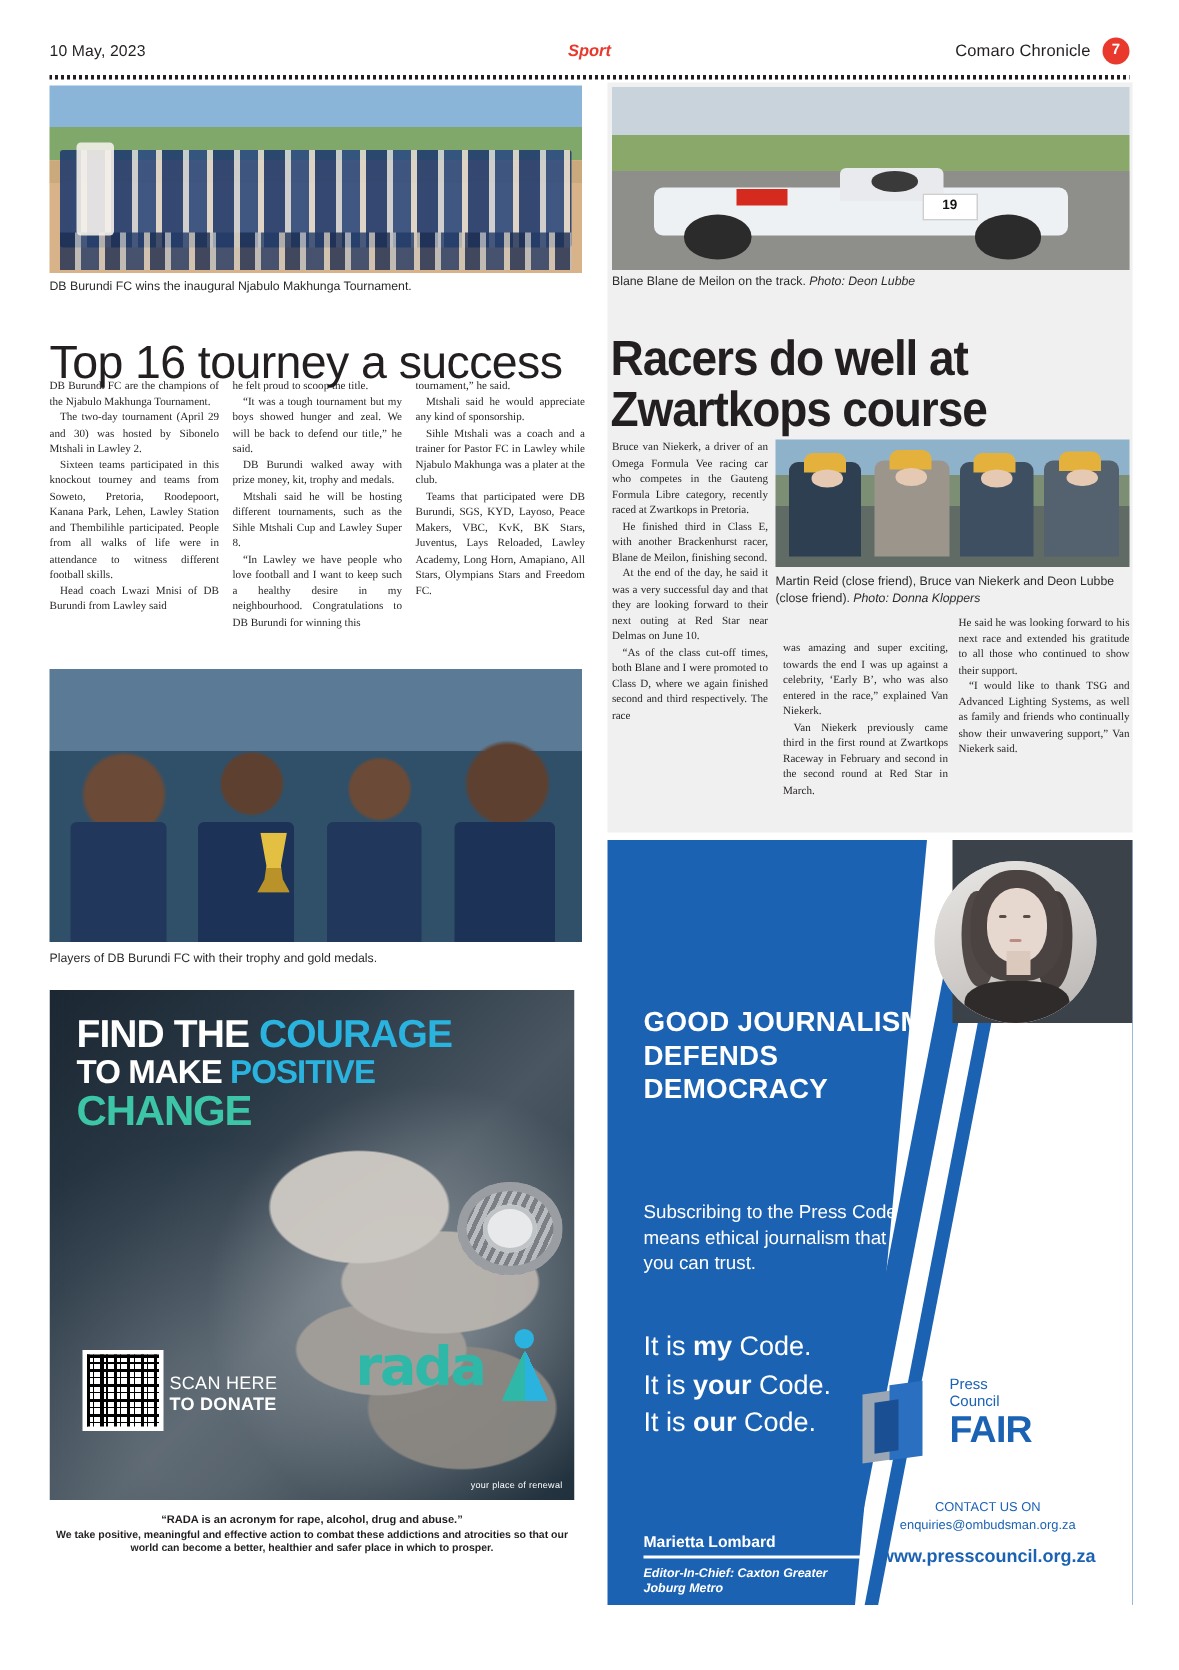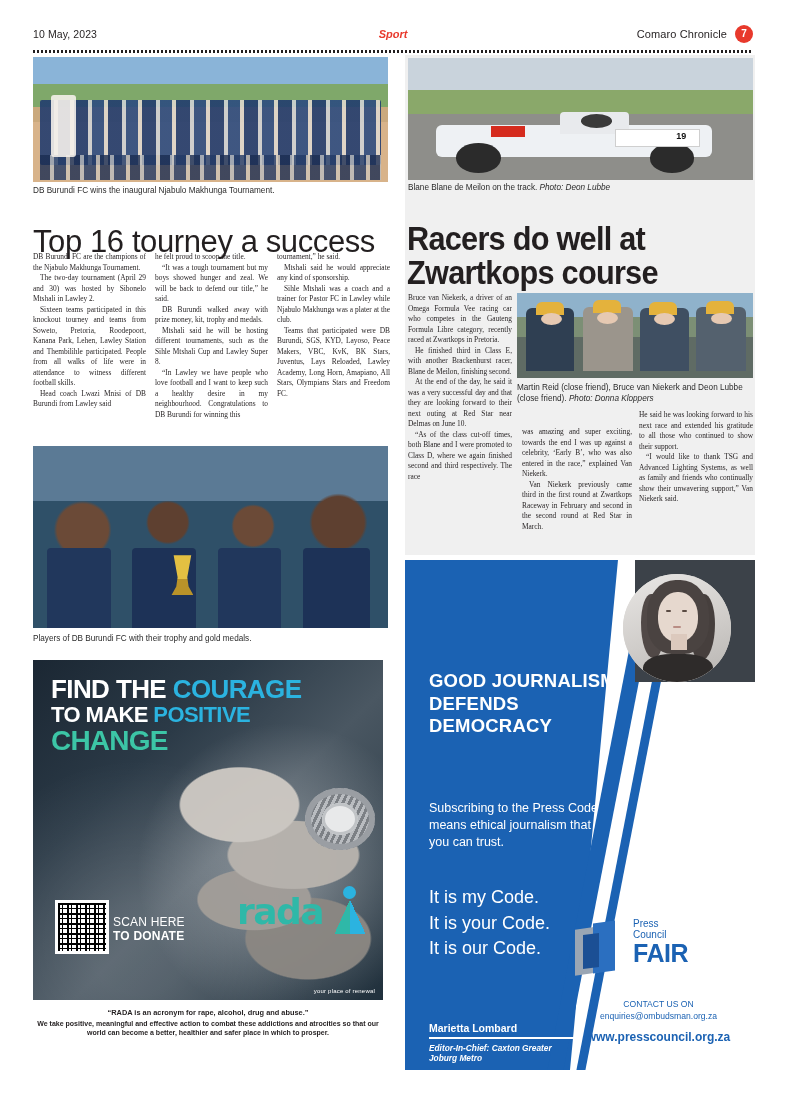--- a/index.html
+++ b/index.html
@@ -120,21 +120,21 @@
   .pt-eyeL{position:absolute;left:43px;top:36px;width:5px;height:2px;background:#5a4b43;border-radius:2px;}
   .pt-eyeR{position:absolute;left:59px;top:36px;width:5px;height:2px;background:#5a4b43;border-radius:2px;}
   .pt-mouth{position:absolute;left:50px;top:52px;width:8px;height:2px;background:#b98d84;border-radius:2px;}
 
   .pc-head{position:absolute;left:24px;top:110px;width:200px;color:#fff;font-weight:700;
     font-size:18.5px;line-height:1.22;letter-spacing:.2px;}
   .pc-sub{position:absolute;left:24px;top:240px;width:175px;color:#fff;font-size:12.5px;
     line-height:1.34;}
   .pc-code{position:absolute;left:24px;top:325px;width:220px;color:#fff;font-size:18px;
     line-height:1.42;}
-  .pc-code b{font-weight:400;}
+  .pc-code b{font-weight:700;}
   .pc-name{position:absolute;left:24px;top:462px;width:145px;color:#fff;}
   .pc-name .nm{font-size:10.5px;font-weight:700;padding-bottom:3px;}
   .pc-name .ln{height:1.5px;background:#fff;margin-bottom:4px;width:145px;}
   .pc-name .rl{font-size:8.3px;font-style:italic;font-weight:700;line-height:1.3;}
 
   .pc-logo{position:absolute;right:40px;top:358px;width:140px;height:70px;}
   .lg-marks{position:absolute;left:0;top:2px;width:52px;height:58px;}
   .lg-m1{position:absolute;left:0;top:8px;width:24px;height:46px;background:#9aa6b4;transform:skewY(-8deg);}
   .lg-m2{position:absolute;left:18px;top:2px;width:22px;height:50px;background:#2b6fc0;transform:skewY(-8deg);}
   .lg-m3{position:absolute;left:8px;top:14px;width:16px;height:34px;background:#1b4f94;transform:skewY(-8deg);}
@@ -219,21 +219,21 @@
 
   <div class="photo" style="left:408px;top:58px;width:345px;height:122px;
       background:linear-gradient(to bottom,#c9d3dc 0 26%,#8aa86a 26% 46%,#9a9a96 46% 100%);">
     <div style="position:absolute;left:0;top:46%;width:100%;height:54%;background:#8e8e8a;"></div>
     <div style="position:absolute;left:8%;top:55%;width:80%;height:26%;background:#eef1f4;border-radius:6px;"></div>
     <div style="position:absolute;left:44%;top:44%;width:20%;height:18%;background:#e8eaed;border-radius:4px 4px 0 0;"></div>
     <div style="position:absolute;left:50%;top:46%;width:9%;height:11%;background:#3a3a3a;border-radius:50%;"></div>
     <div style="position:absolute;left:14%;top:70%;width:13%;height:24%;background:#2b2b2b;border-radius:50%;"></div>
     <div style="position:absolute;left:70%;top:70%;width:13%;height:24%;background:#2b2b2b;border-radius:50%;"></div>
     <div style="position:absolute;left:60%;top:58%;width:10%;height:13%;background:#fff;border:1px solid #cfcfcf;
-      font:700 9px 'Liberation Sans',sans-serif;color:#111;text-align:center;line-height:13px;padding-left:48px;">19</div>
+      font:700 9px 'Liberation Sans',sans-serif;color:#111;text-align:center;line-height:13px;">19</div>
     <div style="position:absolute;left:24%;top:56%;width:10%;height:9%;background:#d52b1e;"></div>
   </div>
   <div class="caption" style="left:408px;top:183px;width:345px;"><span>Blane Blane de Meilon on the track. </span><i>Photo: Deon Lubbe</i></div>
 
   <h1 class="hl-right">Racers do well at Zwartkops course</h1>
 
   <div class="photo" style="left:517px;top:293px;width:236px;height:85px;
       background:linear-gradient(to bottom,#8fb2cb 0 28%,#7c8f75 28% 52%,#5f6b64 52% 100%);">
     <div style="position:absolute;left:4%;top:18%;width:20%;height:74%;background:#2f3f52;border-radius:6px 6px 0 0;"></div>
     <div style="position:absolute;left:28%;top:16%;width:21%;height:76%;background:#9b958c;border-radius:6px 6px 0 0;"></div>

